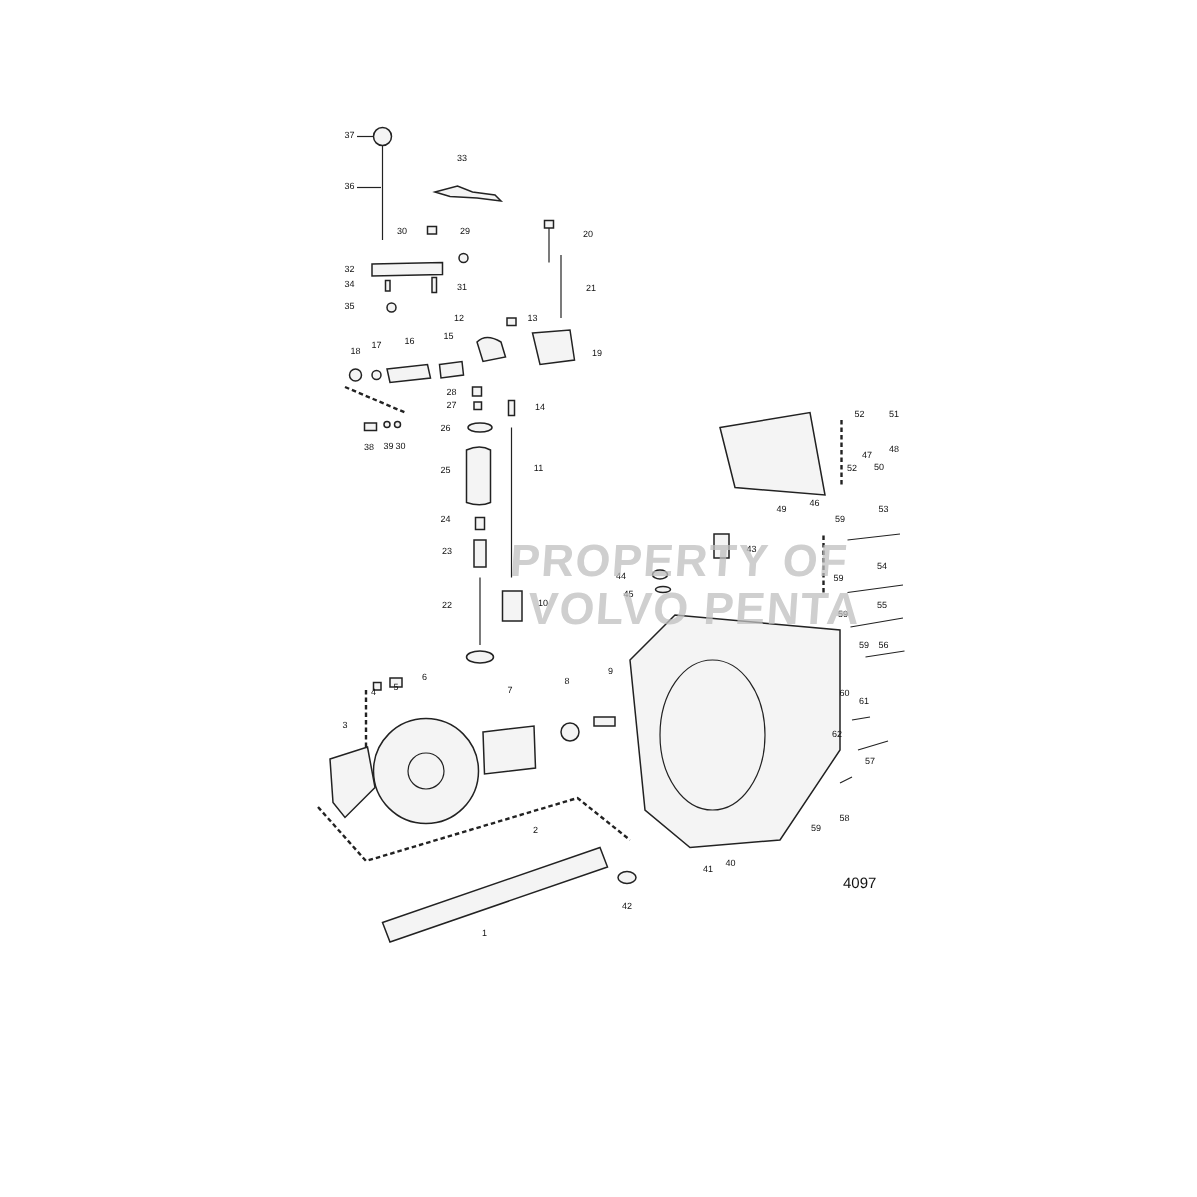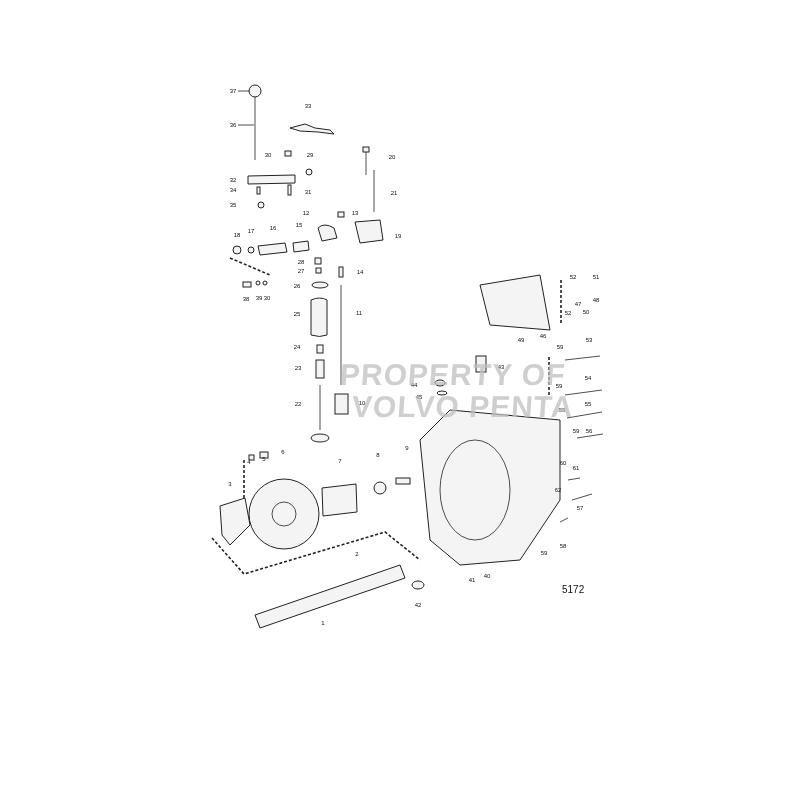--- a/index.html
+++ b/index.html
@@ -165,14 +165,14 @@
       <div class="lbl" style="left: 357px; top: 554px;">2</div>
       <div class="lbl" style="left: 323px; top: 623px;">1</div>
       <div class="lbl" style="left: 472px; top: 580px;">41</div>
       <div class="lbl" style="left: 487px; top: 576px;">40</div>
       <div class="lbl" style="left: 418px; top: 605px;">42</div>
     </div>
 
   <div class="wm" style="left:340px;top:358px;font-size:30px;">PROPERTY OF</div>
   <div class="wm" style="left:352px;top:390px;font-size:30px;">VOLVO PENTA</div>
 
-  <div class="fig" style="left:562px;top:584px;">5172</div>
+  <div class="fig" style="left:562px;top:584px;">4097</div>
 </div>
 
 </body></html>

